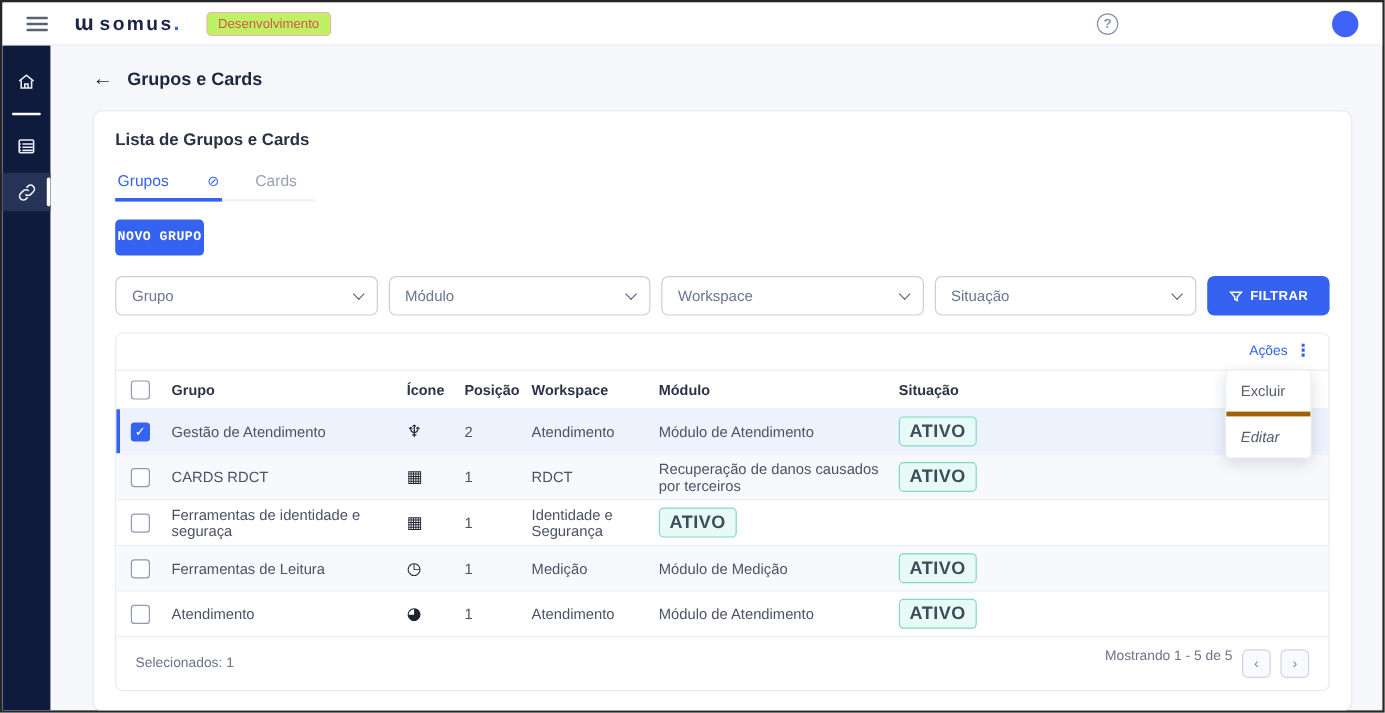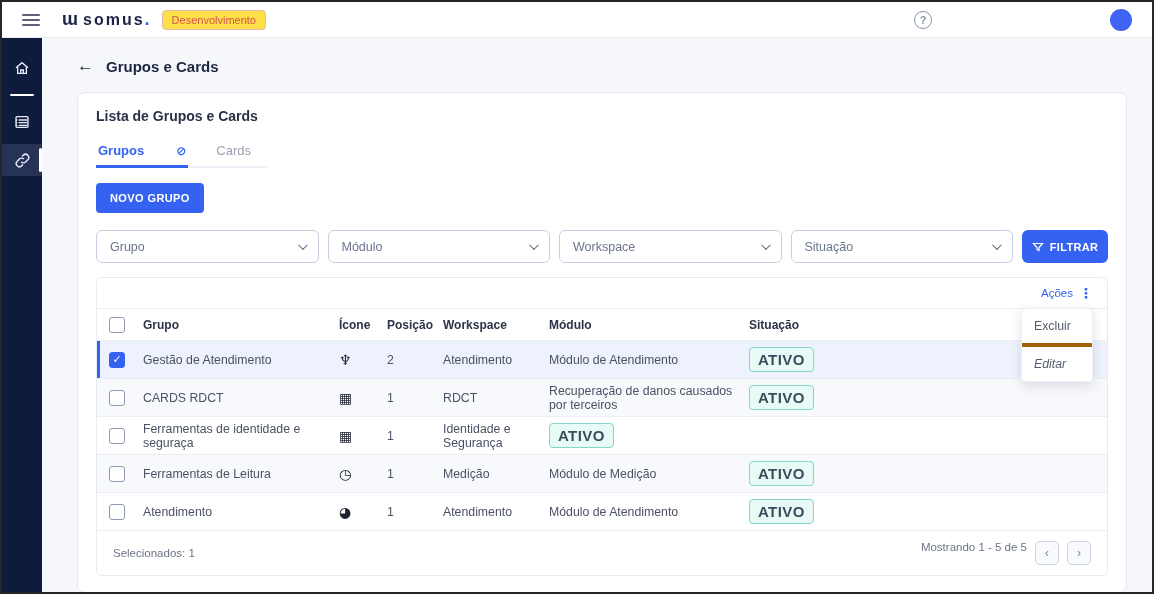--- a/index.html
+++ b/index.html
@@ -8,21 +8,21 @@
   .frame { width:1154px; height:594px; border:2px solid #262626; display:flex; flex-direction:column; background:#f5f7fb; overflow:hidden; }
 
   
   .topbar { height:36px; background:#fff; border-bottom:1px solid #e9ebf2; display:flex; align-items:center; padding:0 14px; flex:0 0 auto; }
   .hamburger { width:18px; display:flex; flex-direction:column; gap:3px; cursor:pointer; margin-left:6px; }
   .hamburger span { height:2px; background:#5a6275; border-radius:1px; }
   .brand { display:flex; align-items:baseline; margin-left:22px; color:#1b2447; font-weight:800; }
   .brand .mark { font-size:18px; margin-right:5px; color:#1b2447; }
   .brand .name { font-size:16px; letter-spacing:2px; }
   .brand .dot { color:#3662f1; font-size:18px; }
-  .env-badge { margin-left:12px; font-size:11px; color:#d5544e; background:#fde047; border:1px solid #eab6b0; border-radius:4px; padding:3px 9px; }
+  .env-badge { margin-left:22px; font-size:11px; color:#d5544e; background:#bef264; border:1px solid #eab6b0; border-radius:4px; padding:3px 9px; }
   .topbar .spacer { flex:1; }
   .help { width:18px; height:18px; border:1.5px solid #8a93a8; border-radius:50%; color:#8a93a8; font-size:11px; font-weight:700; display:flex; align-items:center; justify-content:center; margin-right:178px; cursor:pointer; }
   .avatar { width:22px; height:22px; border-radius:50%; background:#3f63f4; margin-right:6px; cursor:pointer; }
 
   
   .body-row { flex:1; display:flex; min-height:0; }
   .sidebar { width:40px; background:#0f1b3d; display:flex; flex-direction:column; align-items:center; padding-top:14px; flex:0 0 auto; }
   .side-item { width:40px; height:32px; display:flex; align-items:center; justify-content:center; position:relative; cursor:pointer; margin-bottom:6px; }
   .side-item svg { stroke:#e8ecf8; }
   .side-item.active { background:#273257; }
@@ -31,28 +31,28 @@
 
   .main { flex:1; padding:18px 25px 0 35px; overflow:hidden; }
   .page-title { display:flex; align-items:center; gap:12px; color:#1d2540; font-size:15px; font-weight:700; margin-bottom:16px; }
   .back-arrow { font-size:17px; cursor:pointer; font-weight:400; }
 
   
   .card { background:#fff; border:1px solid #e4e8f1; border-radius:8px; padding:15px 18px 16px; }
   .card-title { font-size:14px; font-weight:700; color:#2a3145; }
   .tabs { display:flex; gap:26px; margin-top:13px; border-bottom:2px solid #edf0f6; width:fit-content; padding-right:14px; }
   .tab { font-size:13px; padding:4px 2px 7px; color:#9aa1b5; cursor:pointer; display:flex; align-items:center; gap:6px; position:relative; top:2px; border-bottom:3px solid transparent; }
-  .tab.active { color:#3662f1; font-weight:700; border-bottom-color:#3662f1;gap:32px; }
+  .tab.active { color:#3662f1; font-weight:400; border-bottom-color:#3662f1;gap:32px; }
   .tab .tab-icon { font-family:"DejaVu Sans",sans-serif; font-size:12px; }
-  .btn-primary { background:#3662f1; color:#fff; border:none; border-radius:4px; font-size:11px; font-weight:700; letter-spacing:.4px; padding:9px 14px; margin-top:15px; cursor:pointer; font-family:Liberation Sans, sans-serif; }
+  .btn-primary { background:#3662f1; color:#fff; border:none; border-radius:4px; font-size:11px; font-weight:700; letter-spacing:.4px; padding:9px 2px; margin-top:15px; cursor:pointer; font-family:Liberation Mono, monospace; }
 
   .filters { display:flex; gap:9px; margin-top:17px; align-items:center; }
   .select { flex:1 1 0; height:33px; border:1px solid #c7cfdf; border-radius:6px; display:flex; align-items:center; justify-content:space-between; padding:0 13px; color:#6b7590; font-size:12.5px; cursor:pointer; background:#fff; }
   .chev { width:7px; height:7px; border-right:1.6px solid #5b6residual; border-right:1.6px solid #5b6480; border-bottom:1.6px solid #5b6480; transform:rotate(45deg) translateY(-2px); }
-  .btn-filter { flex:0 0 auto; width:86px; height:33px; background:#3662f1; border:none; border-radius:6px; color:#fff; font-size:11px; font-weight:700; letter-spacing:.3px; display:flex; align-items:center; justify-content:center; gap:6px; cursor:pointer; font-family:inherit; }
+  .btn-filter { flex:0 0 auto; width:102px; height:33px; background:#3662f1; border:none; border-radius:6px; color:#fff; font-size:11px; font-weight:700; letter-spacing:.3px; display:flex; align-items:center; justify-content:center; gap:6px; cursor:pointer; font-family:inherit; }
 
   
   .table-wrap { margin-top:14px; border:1px solid #e7eaf2; border-radius:6px; position:relative; background:#fff; }
   .actions-bar { height:30px; display:flex; align-items:center; justify-content:flex-end; gap:6px; padding-right:14px;text-align:center; }
   .actions-label { color:#3662f1; font-size:11.5px; cursor:pointer; }
   .kebab { color:#3662f1; font-size:14px; font-weight:700; cursor:pointer; line-height:1; font-family:"DejaVu Sans",sans-serif; }
   .t-row { display:grid; grid-template-columns:40px 196px 48px 56px 106px 200px 110px 1fr; align-items:center; min-height:38px; border-top:1px solid #eceef5; font-size:12.3px; color:#4a5264; }
   .t-row.head { min-height:32px; font-weight:700; color:#2b3346; font-size:12px; }
   .t-row > div { padding-left:6px; }
   .cell-check { display:flex; justify-content:center; padding-left:0 !important; }

